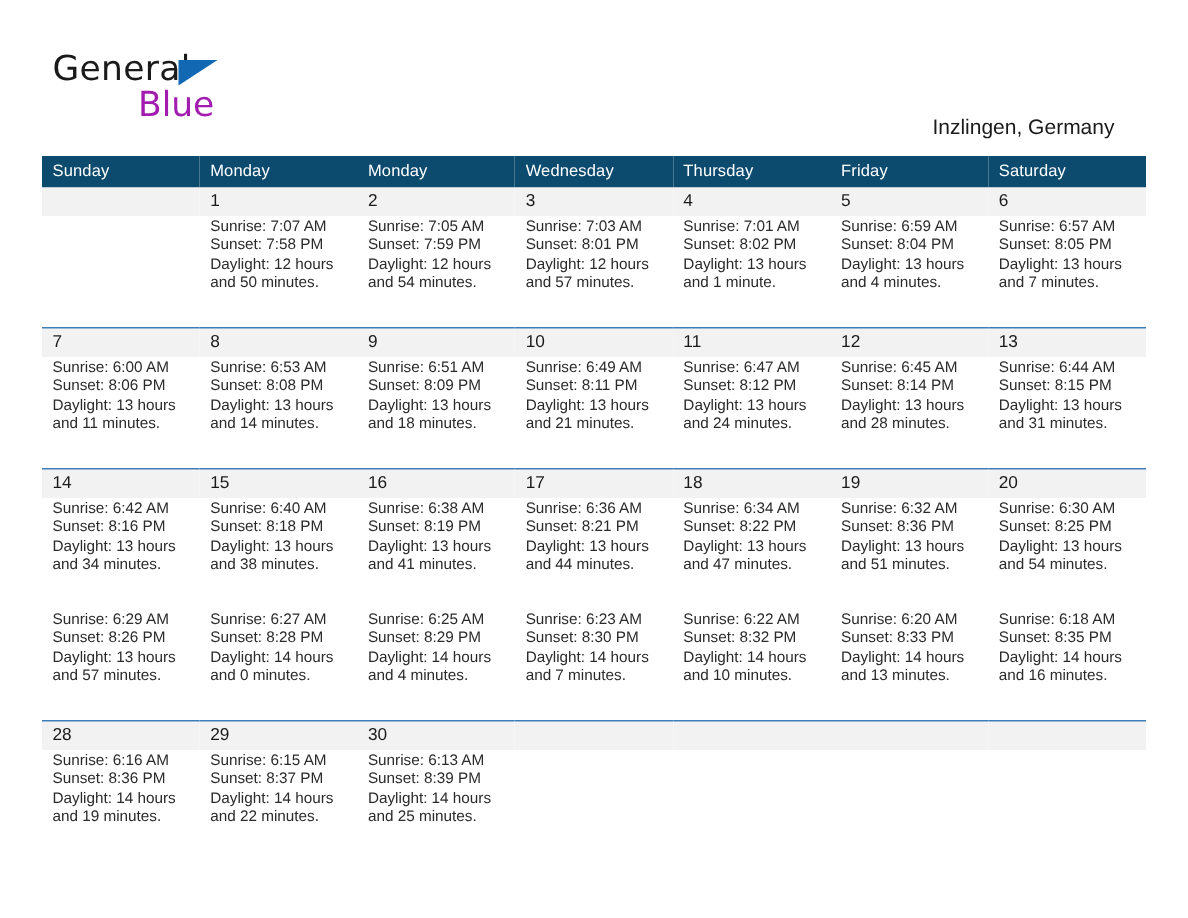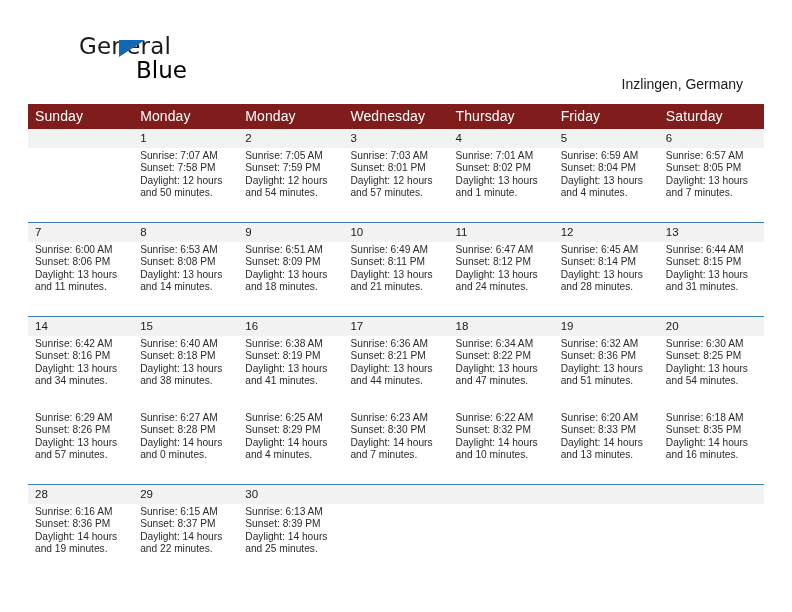--- a/index.html
+++ b/index.html
@@ -38,40 +38,38 @@
   }
   .logo-general {
     position: absolute;
     left: 0;
     top: 0;
     font-size: 23px;
     letter-spacing: 0.2px;
     color: #1a1a1a;
     font-family: "DejaVu Sans", sans-serif;
     font-weight: 400;
-    margin-left: 44px;
   }
   .logo-triangle {
     position: absolute;
     left: 84px;
     top: 7px;
     width: 0;
     height: 0;
     border-left: 26px solid #1368b4;
     border-bottom: 17px solid transparent;
   }
   .logo-blue {
     position: absolute;
     left: 57px;
     top: 24px;
     font-size: 23px;
-    color: #000000;
+    color: #a21caf;
     font-family: "DejaVu Sans", sans-serif;
     font-weight: 400;
-    margin-left: 44px;
   }
   .title {
     position: absolute;
     right: 35px;
     top: 33px;
     font-size: 27px;
     color: #1a1a1a;
     text-align: right;
     white-space: nowrap;
     font-weight: 400;
@@ -94,23 +92,23 @@
     width: 736px;
   }
   table.cal {
     border-collapse: collapse;
     table-layout: fixed;
     width: 736px;
   }
   table.cal col { width: 105.14px; }
 
   thead th {
-    background: #7f1d1d;
+    background: #0c4a6e;
     color: #ffffff;
-    font-size: 14px;
+    font-size: 11px;
     font-weight: normal;
     text-align: left;
     padding: 4px 0 5px 7px;
     height: 12px;
     letter-spacing: 0.1px;
   }
 
   tr.date-row td {
     background: #f2f2f2;
     font-size: 11.5px;

